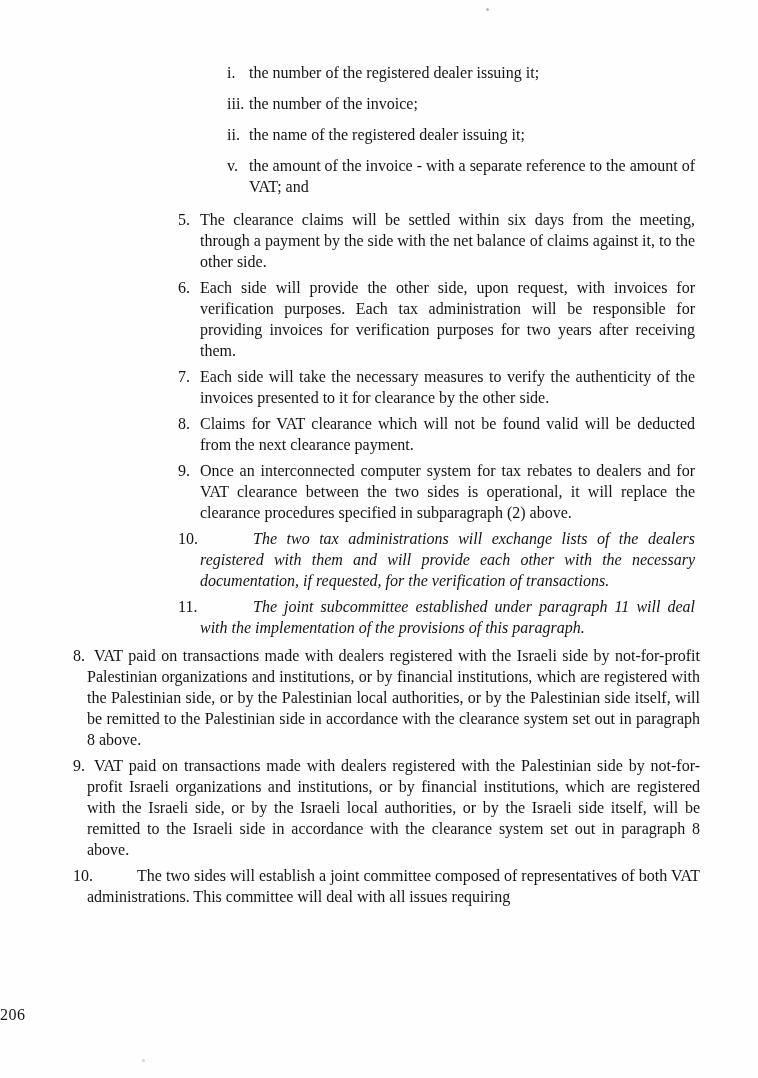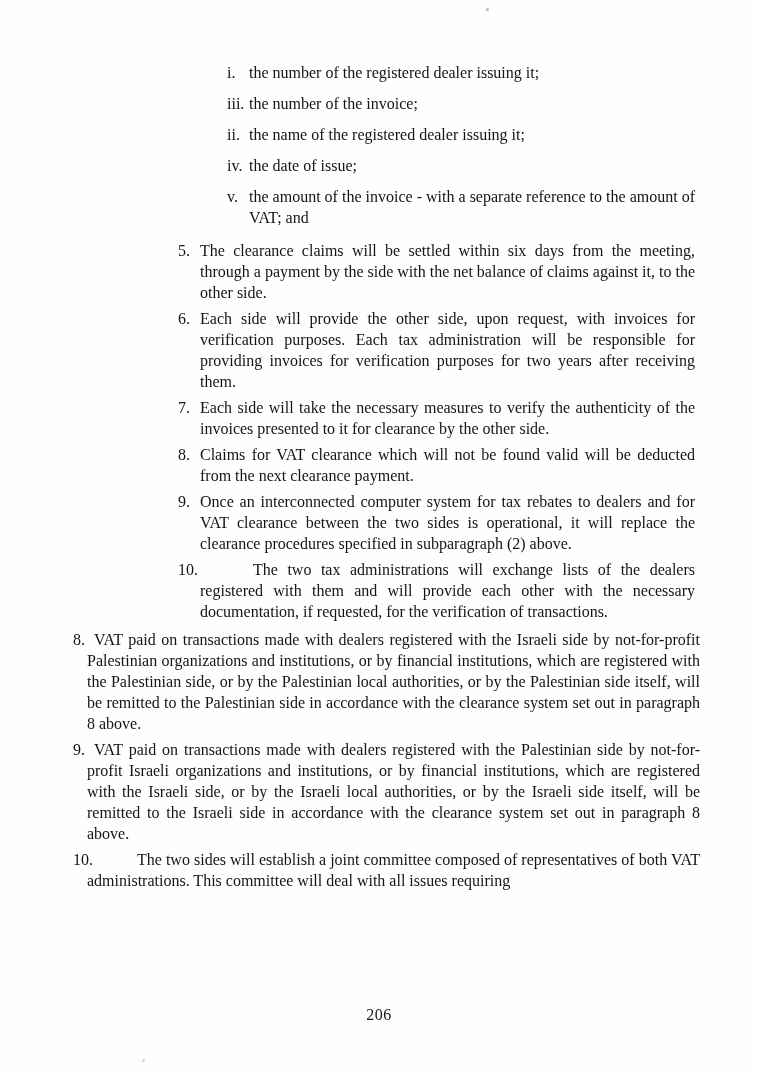--- a/index.html
+++ b/index.html
@@ -18,36 +18,36 @@
     overflow: hidden;
   }
   
   .roman-list { margin: 62px 63px 0 227px; }
   .roman-list .item { display: flex; margin-bottom: 10px; }
   .roman-list .marker { flex: 0 0 22px; }
   
   .inner-list { margin: 12px 63px 0 178px; }
   .inner-list .item { display: flex; margin-bottom: 5px; }
   .inner-list .marker { flex: 0 0 22px; }
-  .inner-list .item.tab .body { text-indent: 53px; }
+  .inner-list .item.tab .body { text-indent: 53px; font-style: italic; }
   
   .outer-list { margin: 7px 58px 0 73px; }
   .outer-list .item {
     margin-bottom: 5px;
     text-align: justify;
     padding-left: 14px;
     text-indent: -14px;
   }
   .outer-list .spacer { display: inline-block; width: 9px; }
   .outer-list .item.tab .spacer { width: 44px; }
   .body { flex: 1; text-align: justify; }
   .page-number {
     position: absolute;
     top: 1004px; left: 0; right: 0;
-    text-align: center;
+    text-align: left;
     letter-spacing: 0.5px;
   }
   .speck {
     position: absolute;
     width: 3px; height: 3px;
     border-radius: 50%;
     background: #b9b9b9;
   }
   .speck.top { left: 486px; top: 8px; }
   .speck.bottom { left: 142px; top: 1059px; background: #d2d2d2; }
@@ -63,24 +63,20 @@
         <span class="marker">i.</span>
         <div class="body">the number of the registered dealer issuing it;</div>
       </div>
       <div class="item">
         <span class="marker">iii.</span>
         <div class="body">the number of the invoice;</div>
       </div>
       <div class="item">
         <span class="marker">ii.</span>
         <div class="body">the name of the registered dealer issuing it;</div>
-      </div>
-      <div class="item">
-        <span class="marker">iv.</span>
-        <div class="body">the date of issue;</div>
       </div>
       <div class="item">
         <span class="marker">v.</span>
         <div class="body">the amount of the invoice - with a separate reference to the amount of VAT; and</div>
       </div>
     </section>
 
   <section class="inner-list" id="inner-list">
       <div class="item">
         <span class="marker">5.</span>
@@ -99,20 +95,24 @@
         <div class="body">Claims for VAT clearance which will not be found valid will be deducted from the next clearance payment.</div>
       </div>
       <div class="item">
         <span class="marker">9.</span>
         <div class="body">Once an interconnected computer system for tax rebates to dealers and for VAT clearance between the two sides is operational, it will replace the clearance procedures specified in subparagraph (2) above.</div>
       </div>
       <div class="item tab">
         <span class="marker">10.</span>
         <div class="body">The two tax administrations will exchange lists of the dealers registered with them and will provide each other with the necessary documentation, if requested, for the verification of transactions.</div>
       </div>
+      <div class="item tab">
+        <span class="marker">11.</span>
+        <div class="body">The joint subcommittee established under paragraph 11 will deal with the implementation of the provisions of this paragraph.</div>
+      </div>
     </section>
 
   <section class="outer-list" id="outer-list">
       <div class="item"><span class="marker">8.</span><span class="spacer"></span><span>VAT paid on transactions made with dealers registered with the Israeli side by not-for-profit Palestinian organizations and institutions, or by financial institutions, which are registered with the Palestinian side, or by the Palestinian local authorities, or by the Palestinian side itself, will be remitted to the Palestinian side in accordance with the clearance system set out in paragraph 8 above.</span></div>
       <div class="item"><span class="marker">9.</span><span class="spacer"></span><span>VAT paid on transactions made with dealers registered with the Palestinian side by not-for-profit Israeli organizations and institutions, or by financial institutions, which are registered with the Israeli side, or by the Israeli local authorities, or by the Israeli side itself, will be remitted to the Israeli side in accordance with the clearance system set out in paragraph 8 above.</span></div>
       <div class="item tab"><span class="marker">10.</span><span class="spacer"></span><span>The two sides will establish a joint committee composed of representatives of both VAT administrations. This committee will deal with all issues requiring</span></div>
     </section>
 
   <footer>
     <div class="page-number">206</div>

